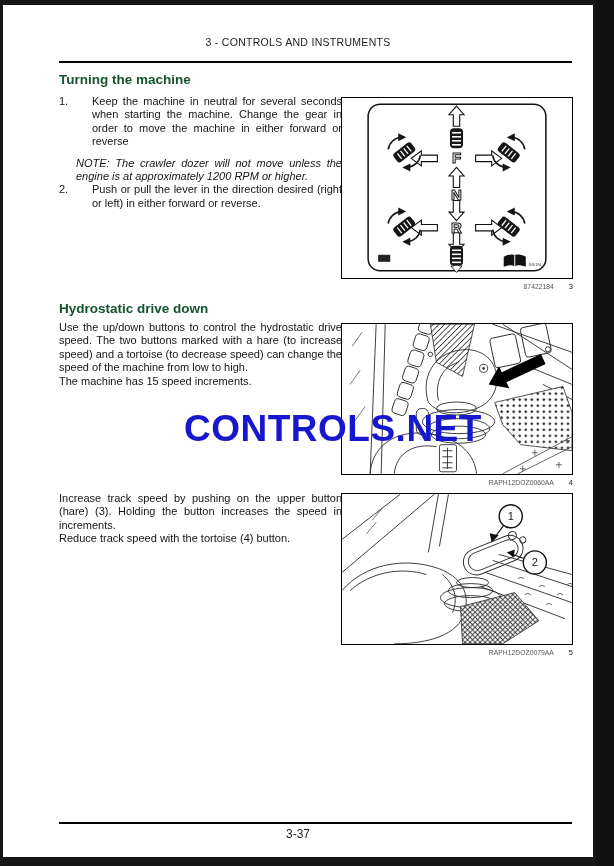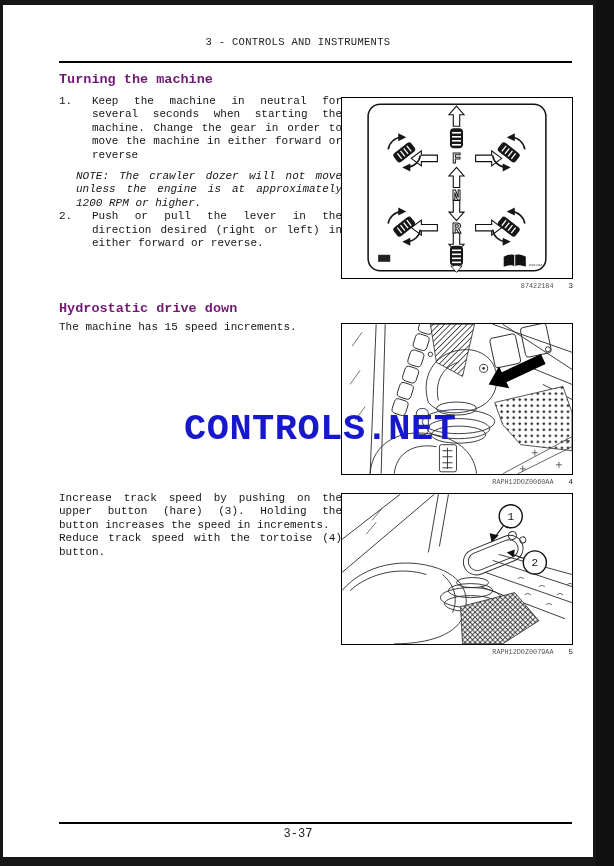--- a/index.html
+++ b/index.html
@@ -1,27 +1,27 @@
 <!DOCTYPE html>
 <html><head>
 <meta charset="utf-8">
 <style>
   html,body{margin:0;padding:0;background:#101010;}
   .page{
     position:relative;width:596px;height:866px;box-sizing:border-box;background:#fff;
     border-style:solid;border-color:#161616;border-width:5px 3px 9px 3px;overflow:hidden;
-    font-family:Liberation Mono, monospace;color:#111;
+    font-family:Liberation Sans, sans-serif;color:#111;
   }
   .hdr{position:absolute;top:31px;left:0;width:100%;text-align:center;
        font-size:10.5px;letter-spacing:.3px;color:#1c1c1c;}
   .rule{position:absolute;left:56px;width:513px;height:1.6px;background:#000;}
   .rule-top{top:56px;}
   .rule-bot{top:817px;}
   .ftr{position:absolute;top:822px;left:0;width:100%;text-align:center;font-size:12px;color:#1c1c1c;}
-  .sec-title{position:absolute;left:56px;font-size:13.5px;font-weight:bold;color:#701a75;}
+  .sec-title{position:absolute;left:56px;font-size:13.5px;font-weight:bold;color:#14532d;}
   .t1{top:67px;} .t2{top:296px;}
   .col{position:absolute;left:56px;width:283px;font-size:11px;line-height:13.4px;text-align:justify;color:#151515;}
   .b1{top:90px;} .b2{top:316px;} .b3{top:487px;}
   .li{position:relative;margin-bottom:8px;}
   .li .num{position:absolute;left:0;top:0;}
   .li .txt{margin-left:33px;}
   .note{margin-left:17px;margin-bottom:0;font-style:italic;}
   .fig{position:absolute;left:338px;width:232px;box-sizing:border-box;border:1.5px solid #000;background:#fff;}
   .f1{top:92px;height:182px;}
   .f2{top:318px;height:152px;border-width:1.2px;}
@@ -130,20 +130,21 @@
     </svg>
   </div>
   <div class="cap c1">
     <span class="code">87422184</span>
     <span class="num">3</span>
   </div>
 
   <div class="sec-title t2">Hydrostatic drive down</div>
 
   <div class="col b2">
+    <div>Use the up/down buttons to control the hydrostatic drive speed.  The two buttons marked with a hare (to increase speed) and a tortoise (to decrease speed) can change the speed of the machine from low to high.</div>
     <div>The machine has 15 speed increments.</div>
   </div>
 
   <div class="fig f2">
     <svg viewBox="0 0 229 149">
       <defs>
         <pattern id="f2hatch" width="4" height="4" patternUnits="userSpaceOnUse" patternTransform="rotate(45)">
           <rect width="4" height="4" fill="#fff"></rect>
             <line x1="0" y1="0" x2="0" y2="4" stroke="#333" stroke-width="1.6"></line>
         </pattern>

